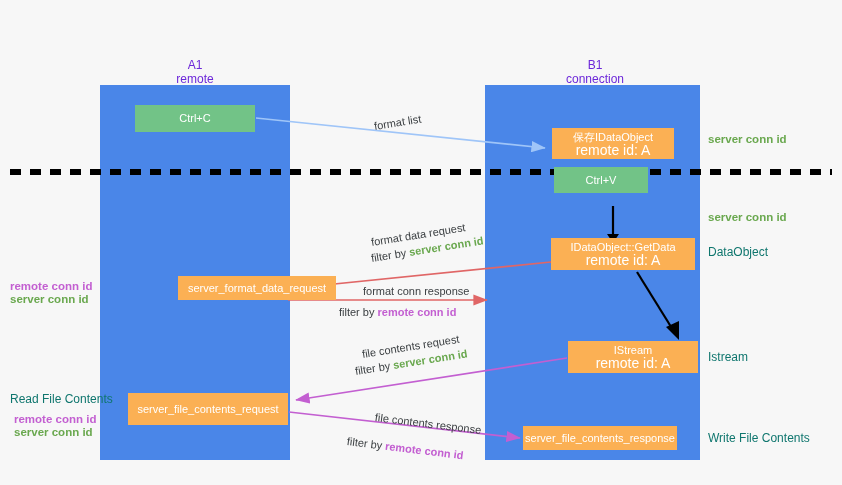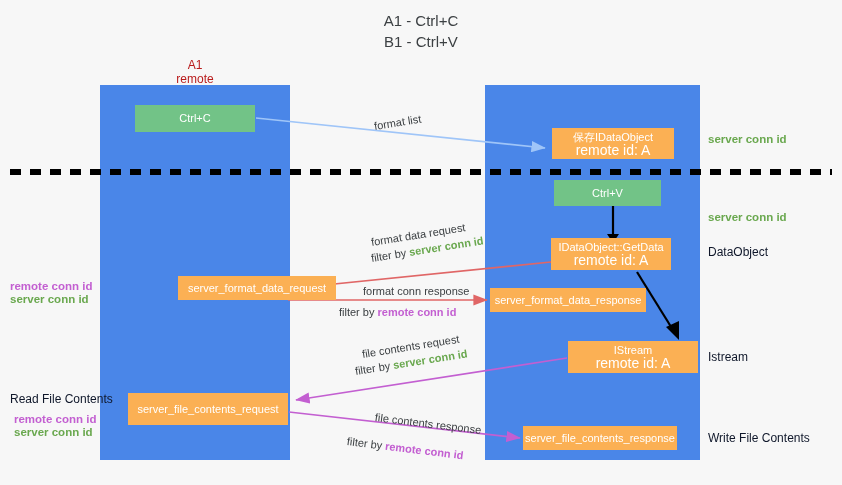--- a/index.html
+++ b/index.html
@@ -34,21 +34,21 @@
     line-height: 21px;
     color: #3c4043;
     white-space: pre-line;
   }
 
   
   .col-head {
     text-align: center;
     font-size: 12px;
     line-height: 14px;
-    color: #b91c1c;
+    color: #6d28d9;
   }
 
   
   .lane {
     background: #4a86e8;
   }
 
   
   .box {
     box-sizing: border-box;
@@ -75,21 +75,21 @@
   }
   .edge-label.rot-up { transform: rotate(-9deg); transform-origin: left center; }
   .edge-label.rot-dn { transform: rotate(7deg); transform-origin: left center; }
 
   .green-txt { color: #6aa84f; font-weight: bold; }
   .magenta-txt { color: #c35fd1; font-weight: bold; }
 
   .side-label {
     font-size: 12px;
     line-height: 15px;
-    color: #0f172a;
+    color: #0f766e;
     white-space: nowrap;
   }
   .conn-stack {
     font-size: 11.5px;
     line-height: 14px;
     font-weight: bold;
     white-space: nowrap;
   }
 
   
@@ -100,26 +100,28 @@
     height: 485px;
     pointer-events: none;
     overflow: visible;
   }
 </style>
 </head>
 <body>
 
 <div id="canvas">
 
-  <div class="abs title">A1 - Ctrl+C
-B1 - Ctrl+V</div>
 
   <div class="abs col-head" style="left:105px; top:58px; width:180px;">
     <div>A1</div>
     <div>remote</div>
+  </div>
+  <div class="abs col-head" style="left:505px; top:58px; width:180px;">
+    <div>B1</div>
+    <div>connection</div>
   </div>
 
   <div class="abs lane" style="left:100px; top:85px; width:190px; height:375px;"></div>
   <div class="abs lane" style="left:485px; top:85px; width:215px; height:375px;"></div>
 
   <svg class="overlay" viewBox="0 0 842 485" xmlns="http://www.w3.org/2000/svg">
     <defs>
       <marker id="ah-blue" markerWidth="9" markerHeight="7" refX="8.5" refY="3.5" orient="auto">
         <polygon points="0 0, 9 3.5, 0 7" fill="#9fc5f8"></polygon>
       </marker>
@@ -163,32 +165,29 @@
 
   <div class="abs box orange" style="left:128px; top:393px; width:160px; height:32px;">
     <div>server_file_contents_request</div>
   </div>
 
   <div class="abs box orange" style="left:552px; top:128px; width:122px; height:31px;text-align:right;">
     <div>保存IDataObject</div>
     <div class="l2">remote id: A</div>
   </div>
 
-  <div class="abs box green" style="left:554px; top:180px; width:107px; height:26px;">
+  <div class="abs box green" style="left:554px; top:167px; width:94px; height:26px;">
     <div>Ctrl+V</div>
   </div>
 
-  <div class="abs box orange" style="left:551px; top:238px; width:120px; height:32px;">
+  <div class="abs box orange" style="left:551px; top:238px; width:144px; height:32px;">
     <div>IDataObject::GetData</div>
     <div class="l2">remote id: A</div>
   </div>
 
-  <div class="abs box orange" style="left:490px; top:288px; width:156px; height:24px;">
-    <div>server_format_data_response</div>
-  </div>
 
   <div class="abs box orange" style="left:568px; top:341px; width:130px; height:32px;">
     <div>IStream</div>
     <div class="l2">remote id: A</div>
   </div>
 
   <div class="abs box orange" style="left:523px; top:426px; width:154px; height:24px;">
     <div>server_file_contents_response</div>
   </div>
 

